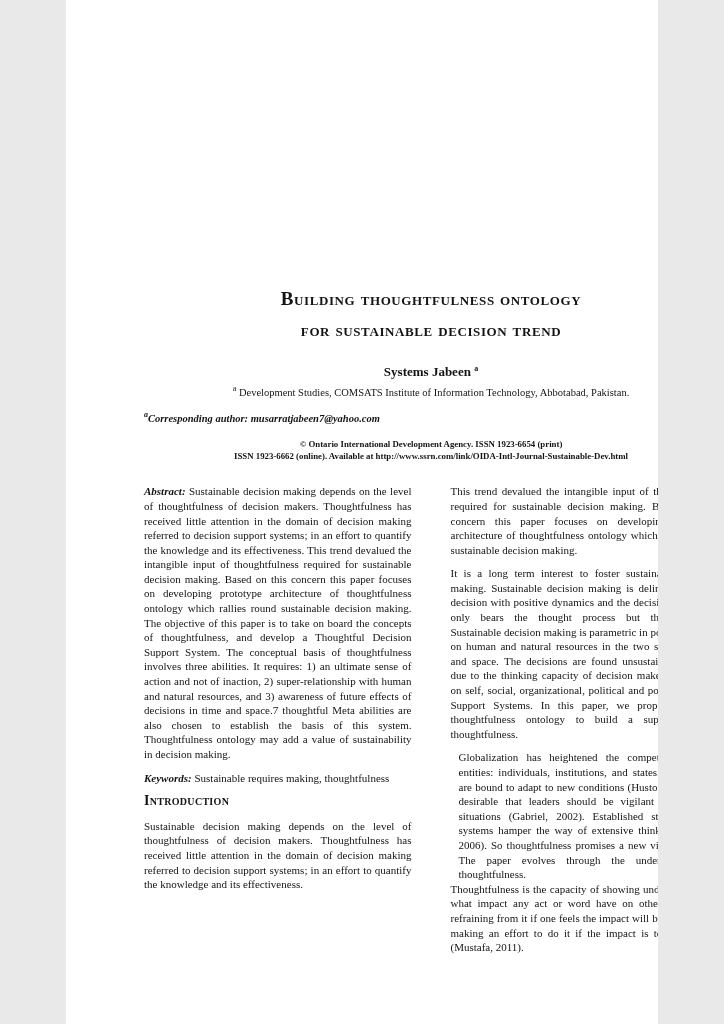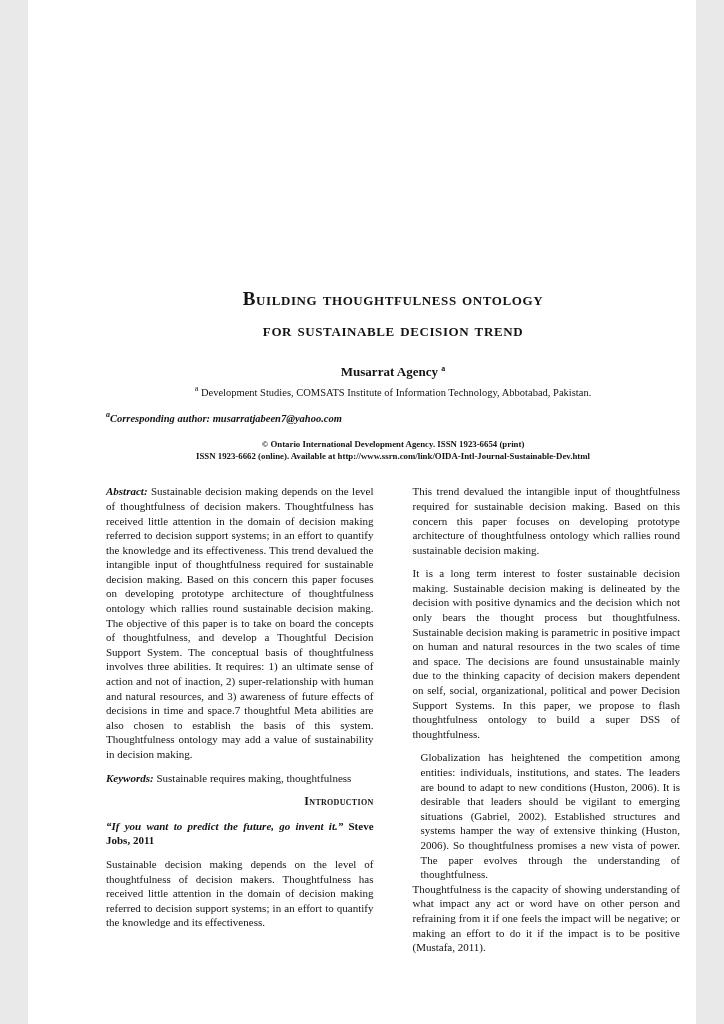--- a/index.html
+++ b/index.html
@@ -1,18 +1,18 @@
 <!DOCTYPE html>
 <html><head>
 <meta charset="utf-8">
 <style>
   html,body { margin:0; padding:0; background:#e9e9e9; }
   .page {
     position:relative;
-    width:668px; height:1024px;
+    width:592px; height:1024px;
     background:#ffffff;
     font-family:"Liberation Serif", serif;
     color:#141414;
     overflow:hidden;
     margin:0 auto;
   }
   .content { position:absolute; left:78px; top:283px; width:574px; }
 
   .title-line {
     text-align:center;
@@ -30,58 +30,57 @@
   .corresponding { text-align:left; font-size:10.5px; font-weight:bold; margin-top:9px; line-height:13px;font-style:italic; }
   .imprint { text-align:center; font-size:8.8px; font-weight:bold; margin-top:14px; line-height:12px; }
 
   .columns { display:flex; gap:39px; margin-top:22px; }
   .col { width:275px; font-size:11px; line-height:14.6px; text-align:justify; }
   .col p { margin:0 0 9px 0; }
   .col p.tight { margin-bottom:0;margin-left:8px; }
 
   .lead-label { font-weight:bold; font-style:italic; }
   .sec-heading {
-    text-align:right; font-weight:bold; font-variant:small-caps;
-    font-size:12px; margin:3px 0 10px 0; letter-spacing:0.3px;
+    text-align:left; font-weight:bold; font-variant:small-caps;
+    font-size:14px; margin:3px 0 10px 0; letter-spacing:0.3px;
   }
   .quote .q-text { font-weight:bold; font-style:italic; }
   .quote .q-attr { font-weight:bold; }
 </style>
 </head>
 <body>
 
 <div class="page">
   <div class="content">
 
     <div class="title-block">
       <div class="title-line">Building thoughtfulness ontology</div>
       <div class="title-line">for sustainable decision trend</div>
 
-      <div class="author"><span>Musarrat Agency</span> <sup>a</sup></div>
+      <div class="author"><span>Systems Jabeen</span> <sup>a</sup></div>
 
       <div class="affiliation"><sup>a</sup> <span>Development Studies, COMSATS Institute of Information Technology, Abbotabad, Pakistan.</span></div>
 
       <div class="corresponding"><sup>a</sup><span>Corresponding author: musarratjabeen7@yahoo.com</span></div>
 
       <div class="imprint">
         <div>© Ontario International Development Agency. ISSN 1923-6654 (print)</div>
         <div>ISSN 1923-6662 (online). Available at http://www.ssrn.com/link/OIDA-Intl-Journal-Sustainable-Dev.html</div>
       </div>
     </div>
 
     <div class="columns">
 
       <section class="col">
         <p><span class="lead-label">Abstract:</span> <span>Sustainable decision making depends on the level of thoughtfulness of decision makers. Thoughtfulness has received little attention in the domain of decision making referred to decision support systems; in an effort to quantify the knowledge and its effectiveness. This trend devalued the intangible input of thoughtfulness required for sustainable decision making. Based on this concern this paper focuses on developing prototype architecture of thoughtfulness ontology which rallies round sustainable decision making.  The objective of this paper is to take on board the concepts of thoughtfulness, and develop a Thoughtful Decision Support System.  The conceptual basis of thoughtfulness involves three abilities. It requires: 1) an ultimate sense of action and not of inaction, 2) super-relationship with human and natural resources, and 3) awareness of future effects of decisions in time and space.7 thoughtful Meta abilities are also chosen to establish the basis of this system. Thoughtfulness ontology may add a value of sustainability in decision making.</span></p>
 
         <p><span class="lead-label">Keywords:</span> <span>Sustainable requires making, thoughtfulness</span></p>
 
         <h2 class="sec-heading">Introduction</h2>
 
-        <p class="quote"><span class="q-text">“If you want to predict the future, go invent it.”</span> <span class="q-attr">Steve Jobs, 2011</span></p>
 
         <p>Sustainable decision making depends on the level of thoughtfulness of decision makers. Thoughtfulness has received little attention in the domain of decision making referred to decision support systems; in an effort to quantify the knowledge and its effectiveness.</p>
       </section>
 
       <section class="col">
         <p>This trend devalued the intangible input of thoughtfulness required for sustainable decision making. Based on this concern this paper focuses on developing prototype architecture of thoughtfulness ontology which rallies round sustainable decision making.</p>
         <p>It is a long term interest to foster sustainable decision making. Sustainable decision making is delineated by the decision with positive dynamics and the decision which not only bears the thought process but thoughtfulness. Sustainable decision making is parametric in positive impact on human and natural resources in the two scales of time and space. The decisions are found unsustainable mainly due to the thinking capacity of decision makers dependent on self, social, organizational, political and power Decision Support Systems. In this paper, we propose to flash thoughtfulness ontology to build a super DSS of thoughtfulness.</p>
         <p class="tight">Globalization has heightened the competition among entities: individuals, institutions, and states. The leaders are bound to adapt to new conditions (Huston, 2006). It is desirable that leaders should be vigilant to emerging situations (Gabriel, 2002). Established structures and systems hamper the way of extensive thinking (Huston, 2006). So thoughtfulness promises a new vista of power. The paper evolves through the understanding of thoughtfulness.</p>
         <p>Thoughtfulness is the capacity of showing understanding of what impact any act or word have on other person and refraining from it if one feels the impact will be negative; or making an effort to do it if the impact is to be positive (Mustafa, 2011).</p>
       </section>

